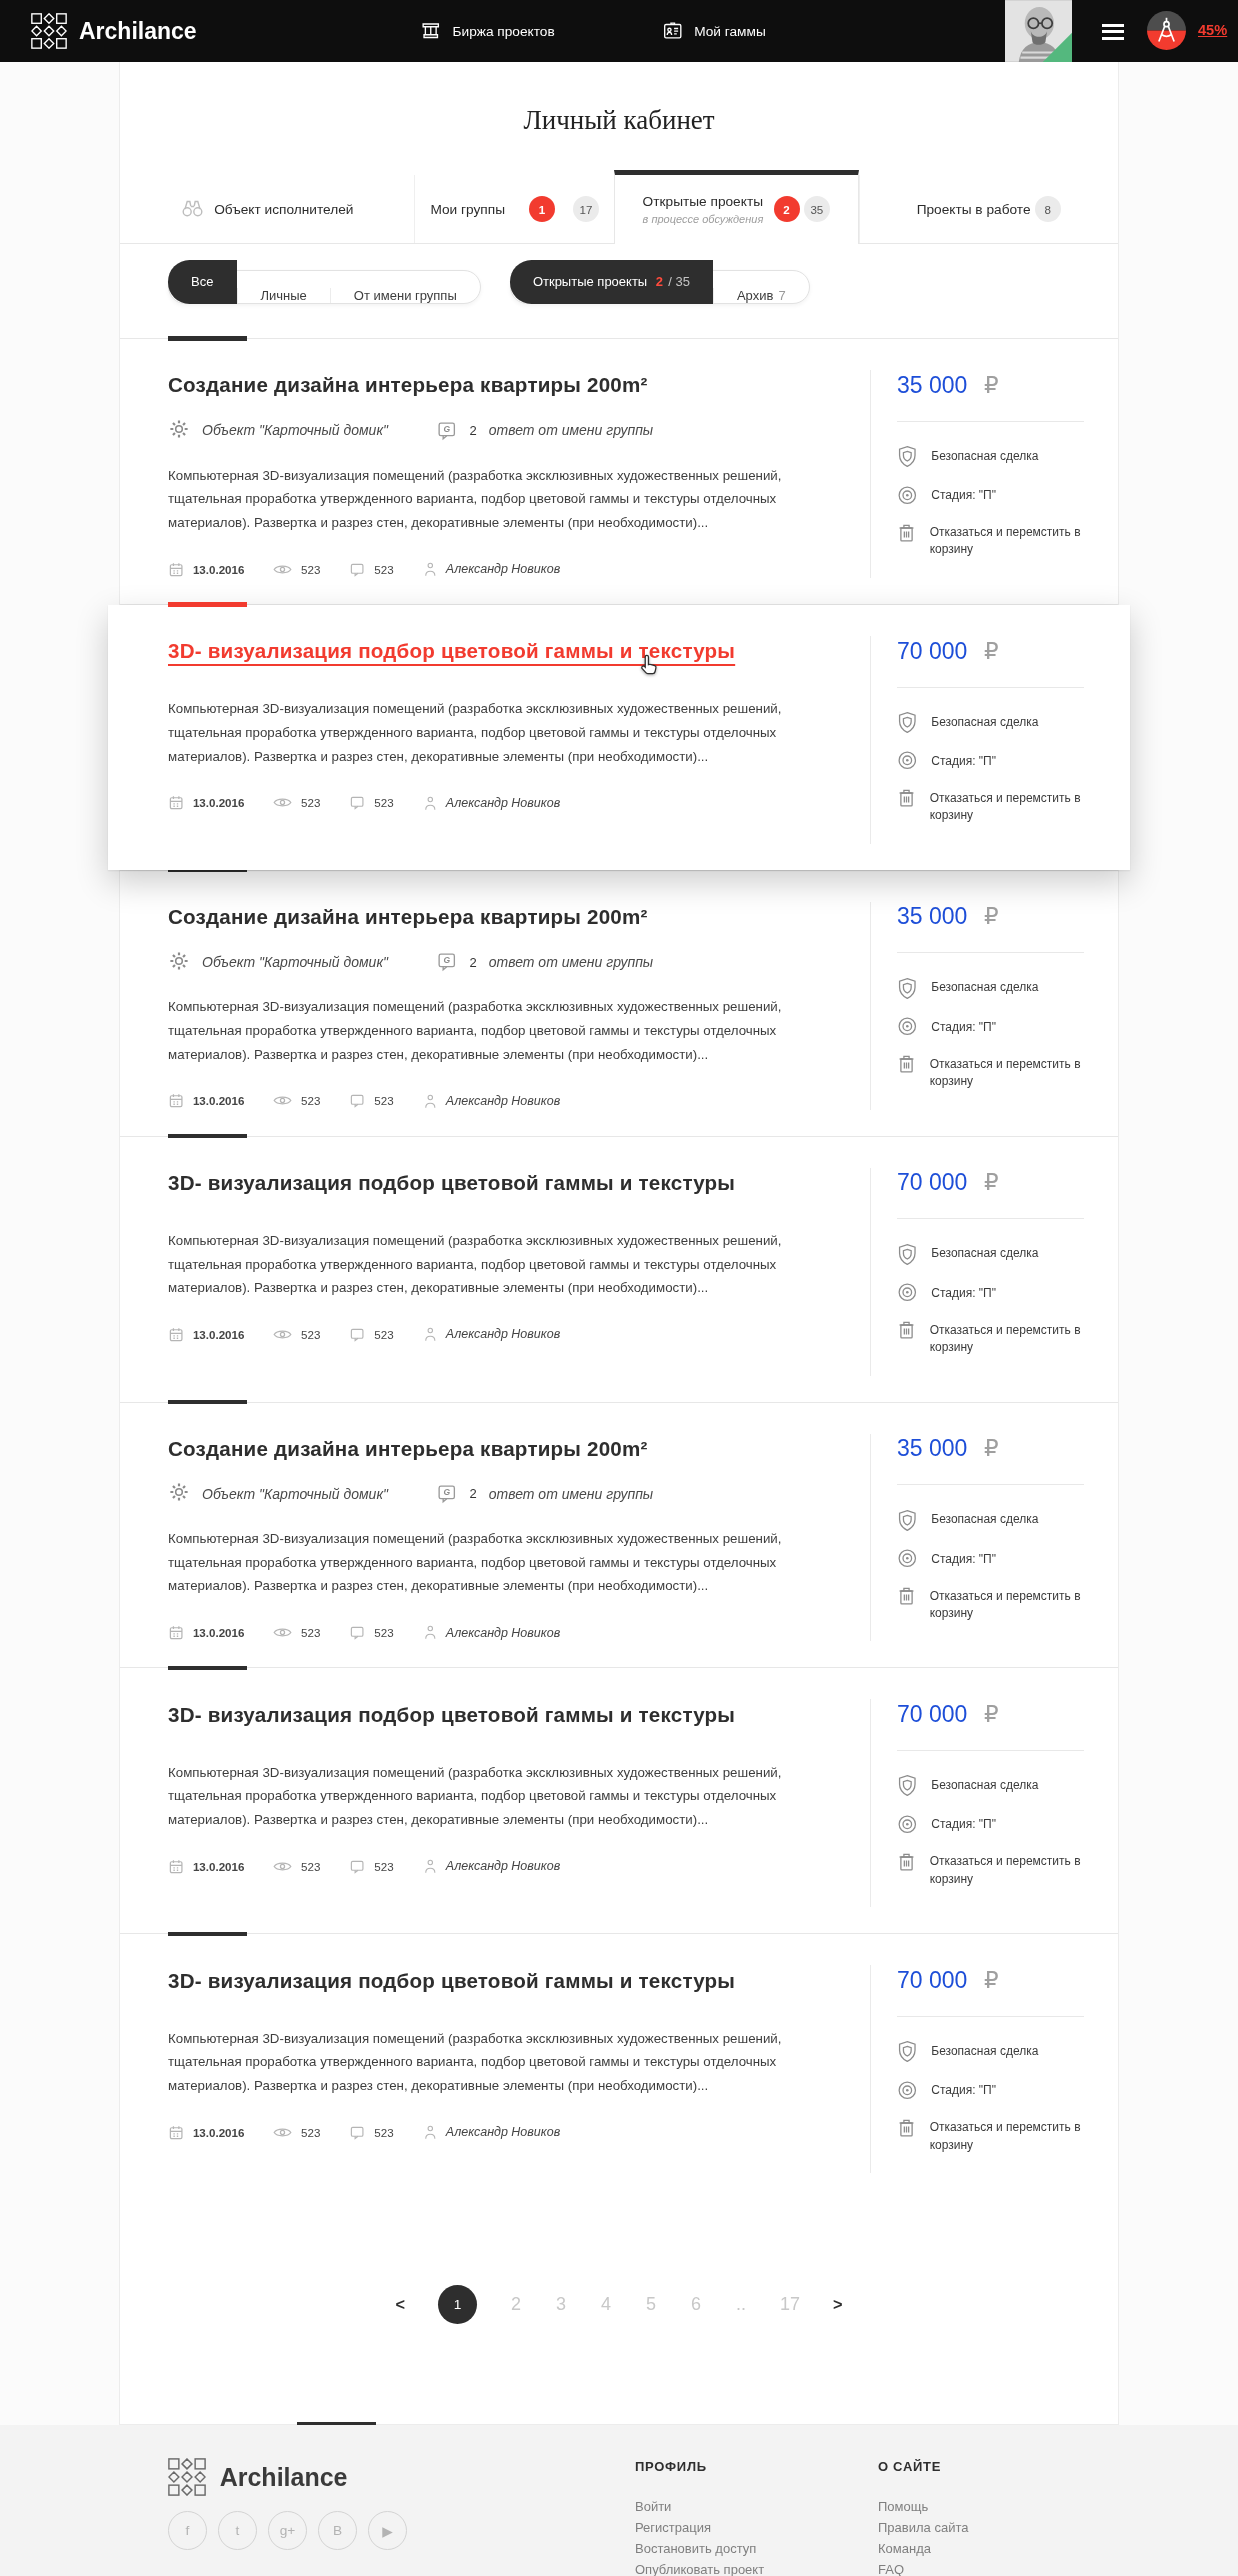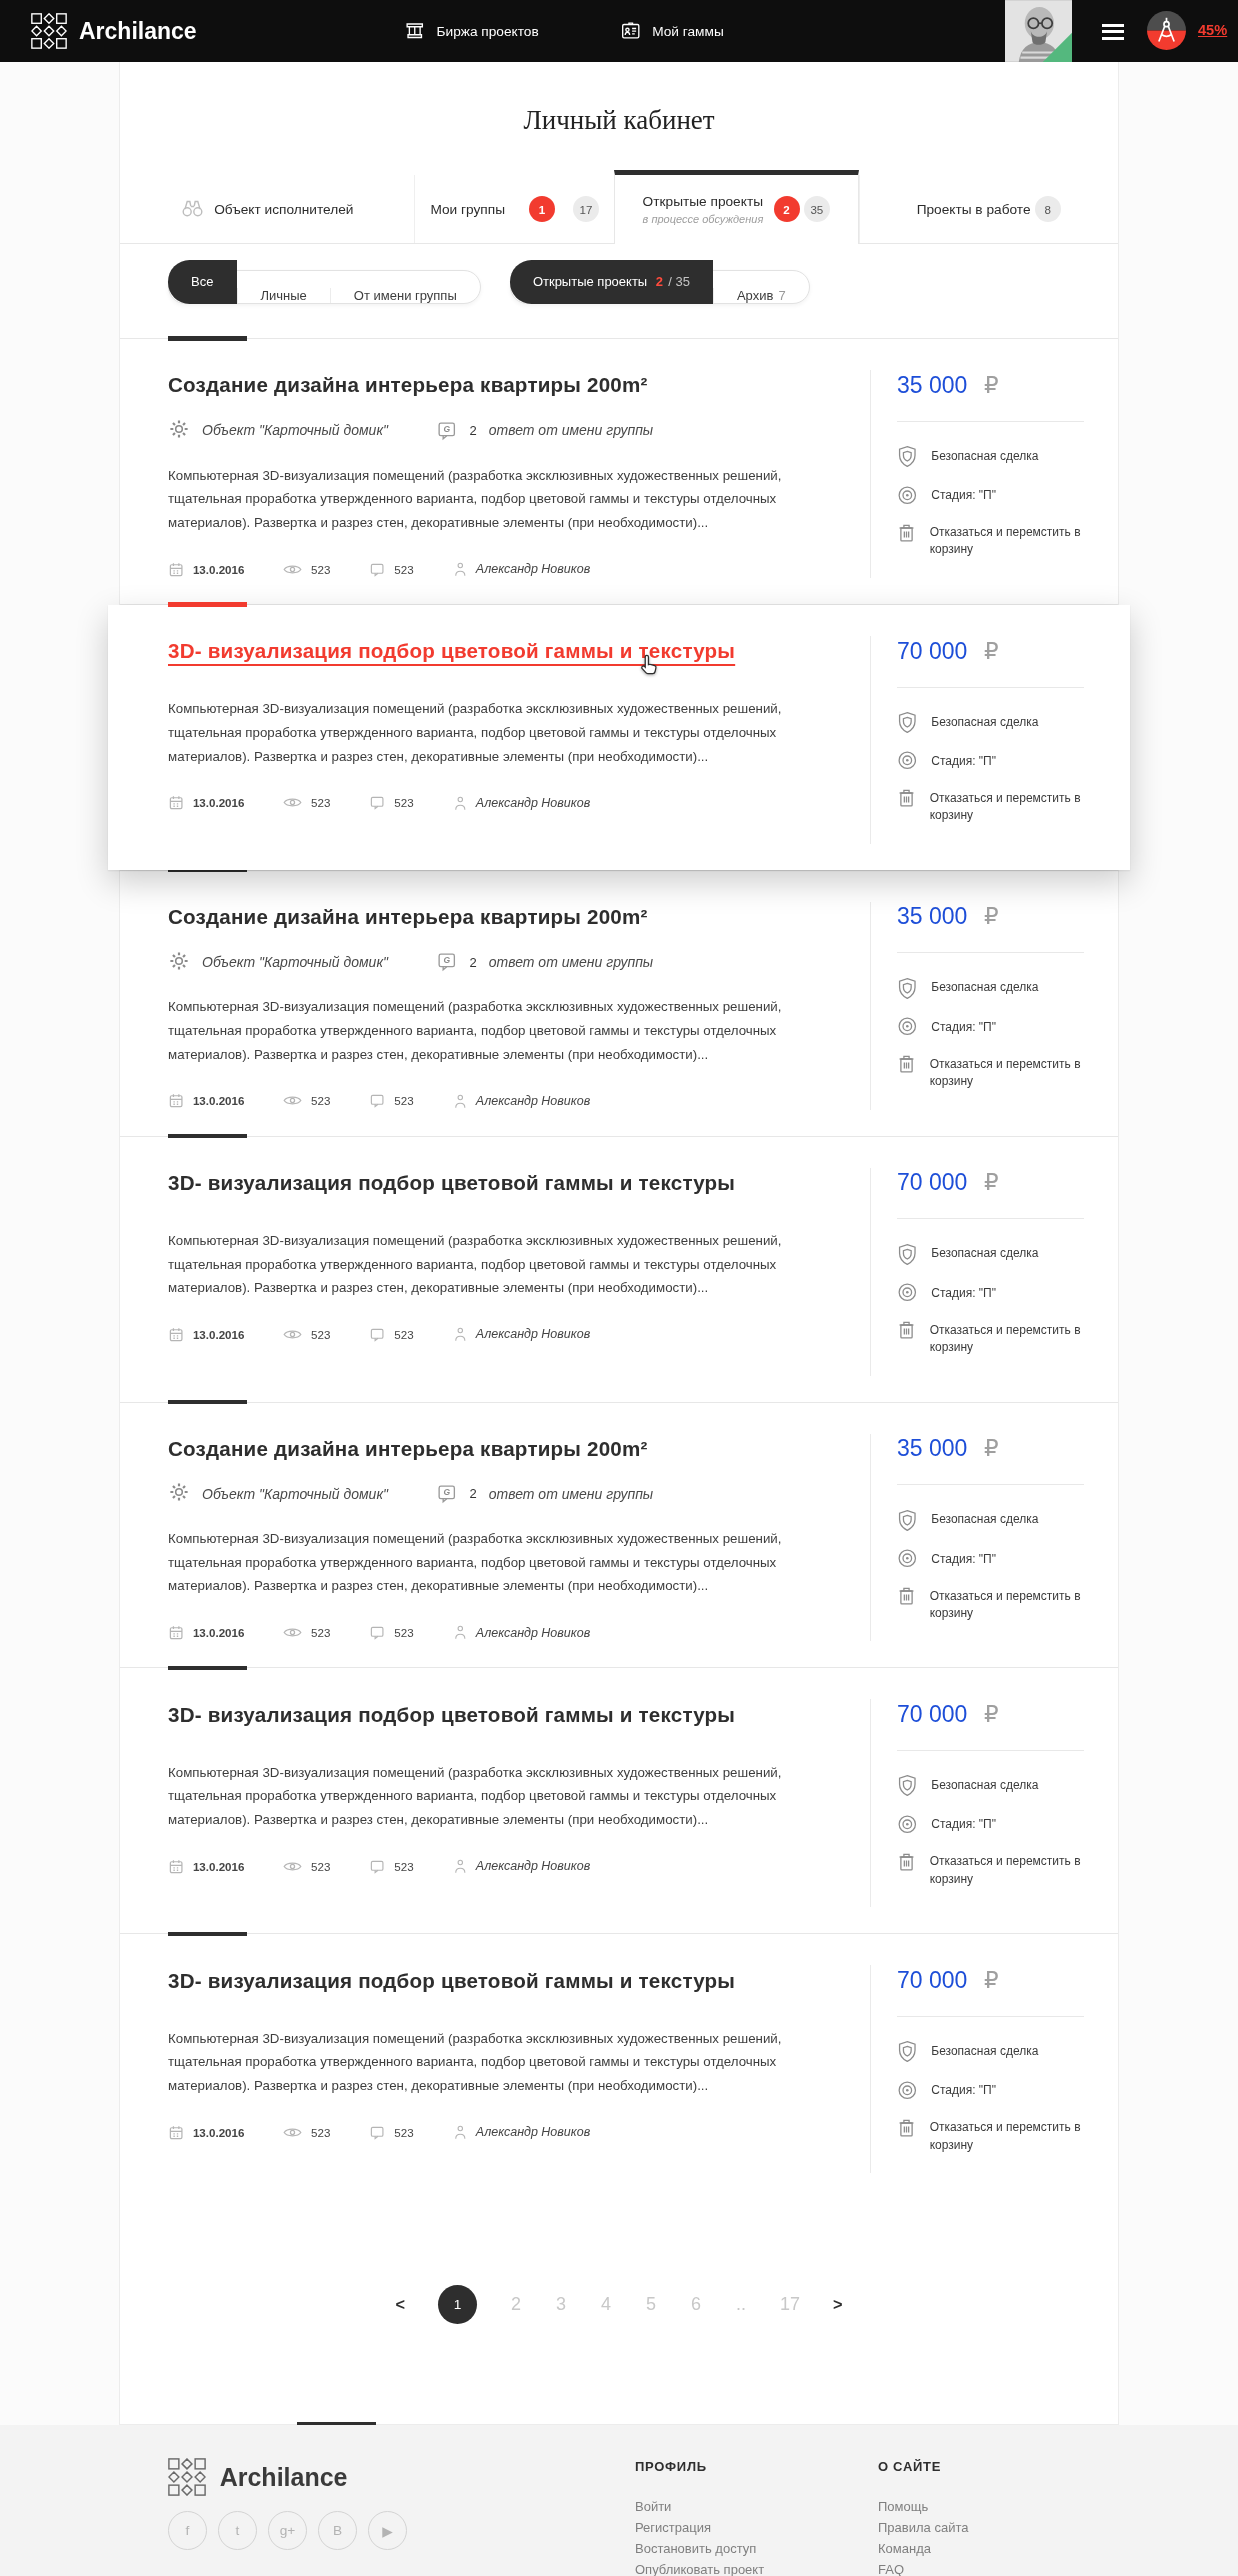--- a/index.html
+++ b/index.html
@@ -1,21 +1,21 @@
 <!DOCTYPE html>
 <html lang="ru" style="font-size:13.7px"><head>
 <meta charset="utf-8">
 <style>
   *{box-sizing:border-box;}
   body{margin:0;width:1238px;background:#fbfbfb;font-family:"Liberation Sans",sans-serif;color:#333;}
 
   
   .header{height:62px;background:#0e0e0e;position:relative;}
   .brand{position:absolute;left:31px;top:0;height:62px;display:flex;align-items:center;gap:12px;color:#fff;font-size:23px;font-weight:bold;cursor:pointer;}
-  .nav{position:absolute;left:404px;top:0;height:62px;display:flex;gap:81px;}
+  .nav{position:absolute;left:420px;top:0;height:62px;display:flex;gap:107px;}
   .nav-item{display:flex;align-items:center;gap:11px;color:#fff;font-size:13.7px;cursor:pointer;}
   .avatar{position:absolute;left:1005px;top:0;width:67px;height:62px;overflow:hidden;cursor:pointer;}
   .burger{position:absolute;left:1102px;top:24px;display:flex;flex-direction:column;gap:3.4px;cursor:pointer;}
   .burger span{width:22px;height:3px;background:#fff;}
   .pcircle{position:absolute;left:1147px;top:11px;width:39px;height:39px;cursor:pointer;}
   .pct{position:absolute;left:1198px;top:22px;color:#f23b2f;font-size:14.6px;font-weight:bold;text-decoration:underline;}
 
   
   .page-wrap{width:1000px;margin-left:119px;background:#fff;border:0.9px solid #ececec;border-top:none;position:relative;}
   .page-title{font-family:"Liberation Serif",serif;font-weight:400;font-size:27px;color:#222;text-align:center;margin:0;padding:43px 0 39px;}
@@ -50,21 +50,21 @@
   .card{position:relative;display:flex;padding:31px 0 26px 48px;border-bottom:0.9px solid #e7e7e7;}
   .card:last-child{border-bottom:none;}
   .card::before{content:"";position:absolute;left:48px;top:-2.6px;width:79px;height:4.3px;background:#2e2e2e;}
   .card-main{width:702px;padding-right:10.3px;position:relative;}
   .c-title{margin:3.4px 0 0;font-size:20.6px;color:#2e2e2e;letter-spacing:0.2px;cursor:pointer;}
   .c-object{display:flex;align-items:center;gap:12px;margin-top:20.6px;color:#4a4a4a;font-size:14px;font-style:italic;}
   .g-bubble{margin-left:36px;display:inline-flex;}
   .g-count{font-style:normal;color:#333;font-size:13px;}
   .c-desc{margin:20.6px 0 0;font-size:13.3px;line-height:1.78;color:#3e3e3e;width:683px;}
   .card.no-obj .c-desc{margin-top:34px;}
-  .c-meta{display:flex;align-items:center;gap:39px;margin-top:26px;font-size:11.6px;color:#454545;}
+  .c-meta{display:flex;align-items:center;gap:29px;margin-top:26px;font-size:11.6px;color:#454545;}
   .m-item{display:flex;align-items:center;gap:8.6px;}
   .m-date{font-weight:bold;}
   .m-author{font-style:italic;font-size:12.5px;}
   .card-side{flex:1;margin-left:0;border-left:0.9px solid #eaeaea;padding:1.7px 34px 0 26px;}
   .price{font-size:23px;white-space:nowrap;}
   .p-val{color:#1d4ed8;}
   .p-cur{color:#9f9f9f;margin-left:10.3px;font-family:"DejaVu Sans",sans-serif;}
   .side-divider{border-bottom:0.9px solid #e8e8e8;margin:22px 0 26px;}
   .action{display:flex;align-items:flex-start;gap:13.7px;margin-bottom:19px;font-size:12px;color:#3b3b3b;line-height:1.45;cursor:pointer;max-width:197px;}
   .action svg{flex:0 0 auto;margin-top:-2.6px;}

